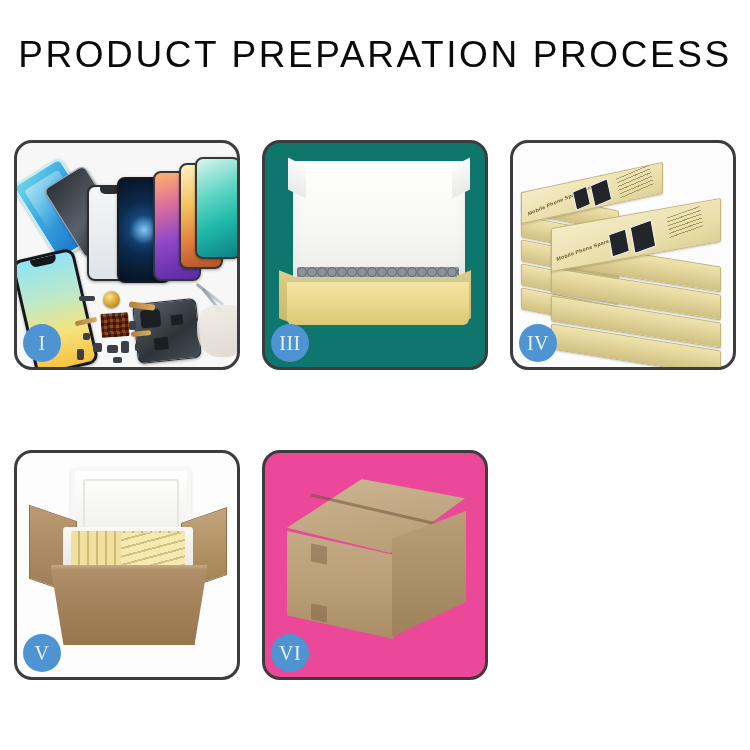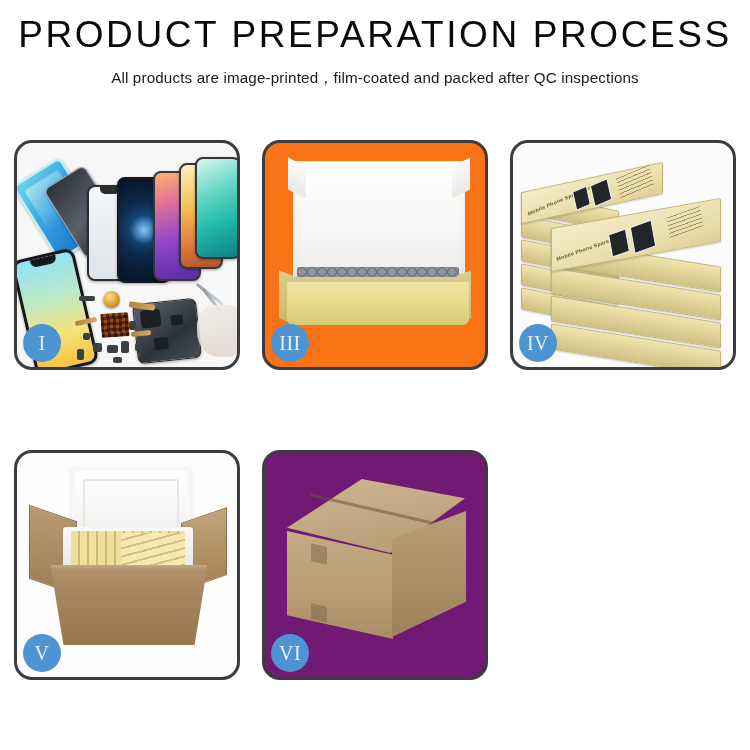--- a/index.html
+++ b/index.html
@@ -11,21 +11,21 @@
     width: 750px;
     height: 750px;
     font-family: "Liberation Sans", sans-serif;
     overflow: hidden;
     position: relative;
   }
 
   
   .header {
     width: 750px;
-    padding-top: 16px;
+    padding-top: 36px;
     text-align: center;
   }
   .main-title {
     font-family: "Liberation Sans", sans-serif;
     font-size: 37px;
     font-weight: 500;
     letter-spacing: 2.6px;
     color: #0a0a0a;
     line-height: 1.05;
     white-space: nowrap;
@@ -258,21 +258,21 @@
   }
   .bubbles-shade {
     position: absolute; inset: 0;
     background-image:
       radial-gradient(circle at 5px 6px, rgba(255,255,255,.0) 3.4px, rgba(120,135,148,.30) 4.0px, transparent 4.7px),
       radial-gradient(circle at 15px 16px, rgba(255,255,255,.0) 3.4px, rgba(120,135,148,.30) 4.0px, transparent 4.7px);
     background-size: 20px 20px, 20px 20px;
   }
 
   
-  .p3 { background: #f97316; }
+  .p3 { background: #0f766e; }
   .box3-lid {
     position: absolute; left: 28px; top: 18px;
     width: 170px; height: 116px;
     background: linear-gradient(180deg,#ffffff 0%,#f6f6f4 60%,#ececea 100%);
     border: 1px solid #eceae6;
     box-shadow: inset 0 -6px 10px rgba(0,0,0,.05);
   }
   .box3-lid::before{
     content:""; position:absolute; left:-6px; top:0; width:18px; height:32px;
     background:linear-gradient(180deg,#fbfbfa,#e9e9e6);
@@ -402,21 +402,21 @@
     background: linear-gradient(180deg,#b0906a 0%,#a5845d 40%,#97764e 100%);
     clip-path: polygon(0 0, 100% 0, 92% 100%, 8% 100%);
   }
   .carton-top-rim {
     position: absolute; left: 34px; top: 112px;
     width: 156px; height: 8px;
     background: linear-gradient(180deg,#c6ab88,#9d7d55);
   }
 
   
-  .p6 { background: #701a75; }
+  .p6 { background: #ec4899; }
   .c6-top {
     position: absolute; left: 22px; top: 26px;
     width: 178px; height: 74px;
     background: linear-gradient(170deg,#cdb693 0%,#c0a781 55%,#b59b73 100%);
     clip-path: polygon(42% 0, 100% 26%, 58% 100%, 0 66%);
   }
   .c6-seam {
     position: absolute; left: 44px; top: 56px;
     width: 138px; height: 3px;
     background: rgba(110,86,56,.55);
@@ -441,21 +441,20 @@
   }
 
   
   .part { position: absolute; border-radius: 2px; }
 </style>
 </head>
 <body>
 
 <div class="header">
   <h1 class="main-title">PRODUCT PREPARATION PROCESS</h1>
-  <p class="sub-title">All products are image-printed，film-coated and packed after QC inspections</p>
 </div>
 
 <div class="grid">
 
   <div class="panel p1">
     <div class="panel-stage">
       <div class="ph ph-back"></div>
       <div class="ph ph-back2"></div>
       <div class="ph ph-glass"></div>
       <div class="ph ph-dark"></div>

